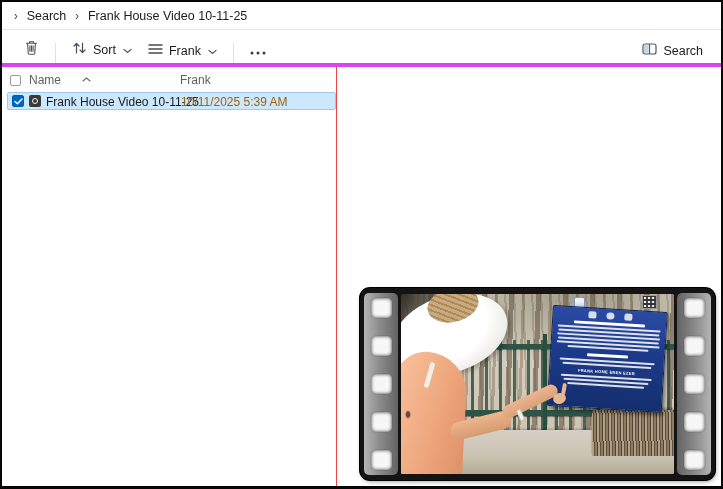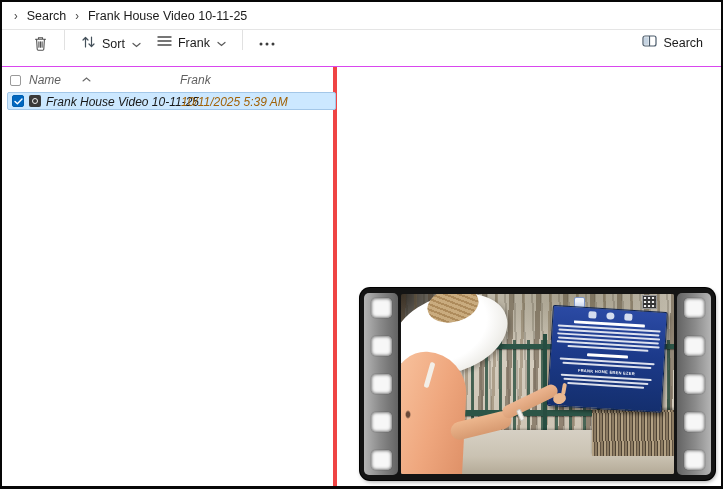--- a/index.html
+++ b/index.html
@@ -10,29 +10,29 @@
   .topbar { height:28px; flex:0 0 28px; display:flex; align-items:center; border-bottom:1px solid #e5e5e5; }
   .breadcrumb { display:flex; align-items:center; gap:9px; padding-left:12px; font-size:12.5px; color:#1b1b1b; }
   .crumb-chev { color:#454545; font-size:11px; line-height:1; transform:scaleY(1.15); }
   .crumb { cursor:default; }
   .searchbox { margin-left:auto; width:231px; height:100%; border-left:1px solid #ebebeb; display:flex; align-items:center; padding:0 10px 0 14px; }
   .searchbox input { border:none; outline:none; flex:1; font-size:12px; color:#6a6a6a; font-family:"Liberation Sans",sans-serif; background:transparent; }
   .searchbox input::placeholder { color:#767676; opacity:1; }
   .search-icon { flex:0 0 auto; }
 
   
-  .toolbar { height:37px; flex:0 0 37px; display:flex; align-items:flex-start; padding-left:23px; border-bottom:1px solid #d946ef; }
+  .toolbar { height:37px; flex:0 0 37px; display:flex; align-items:flex-end; padding-left:14px; border-bottom:4px solid #d946ef; }
   .tool-btn { display:flex; align-items:center; gap:6px; padding:5px 8px; border-radius:4px; font-size:12.5px; color:#1b1b1b; cursor:default; }
   .tool-sep { width:1px; height:20px; background:#e1e1e1; margin:0 8px; }
   .chev-down { margin-left:1px; }
   .toolbar-right { margin-left:auto; display:flex; align-items:center; padding-right:10px; }
 
   
   .content { flex:1; display:flex; min-height:0; }
-  .listpane { width:335px; flex:0 0 335px; border-right:4px solid #ef4444; position:relative; padding-top:3px;font-style:italic; }
+  .listpane { width:335px; flex:0 0 335px; border-right:1px solid #ef4444; position:relative; padding-top:3px; }
   .previewpane { flex:1; position:relative; background:#fff; }
 
   .sort-caret { position:absolute; left:80px; top:1px; }
   .list-header { position:relative; height:21px; font-size:12px; color:#5f5f5f; }
   .hdr-check { position:absolute; left:8px; top:5px; width:11px; height:11px; border:1px solid #9a9a9a; border-radius:2px; background:#fff; }
   .hdr-name { position:absolute; left:27px; top:3px; }
   .hdr-date { position:absolute; left:178px; top:3px; }
 
   .file-row { position:absolute; left:5px; top:25px; width:329px; height:18px; background:#cce8ff; border:1px solid #a3c7e8; border-radius:2px; }
   .row-check { position:absolute; left:4px; top:2px; width:12px; height:12px; background:#0067c0; border:1px solid #005fb0; border-radius:2px; display:flex; align-items:center; justify-content:center; }

